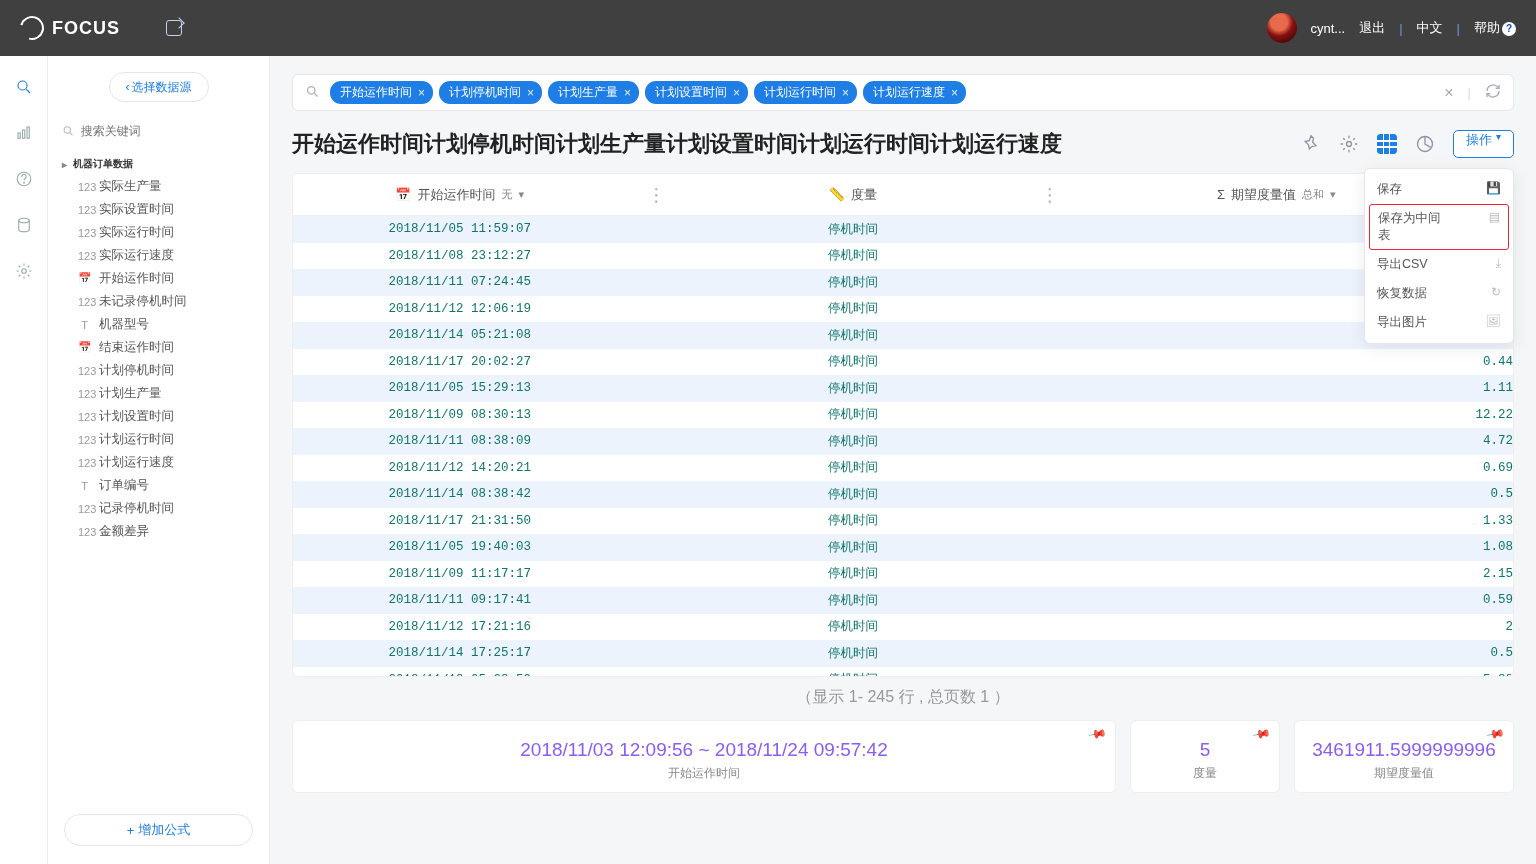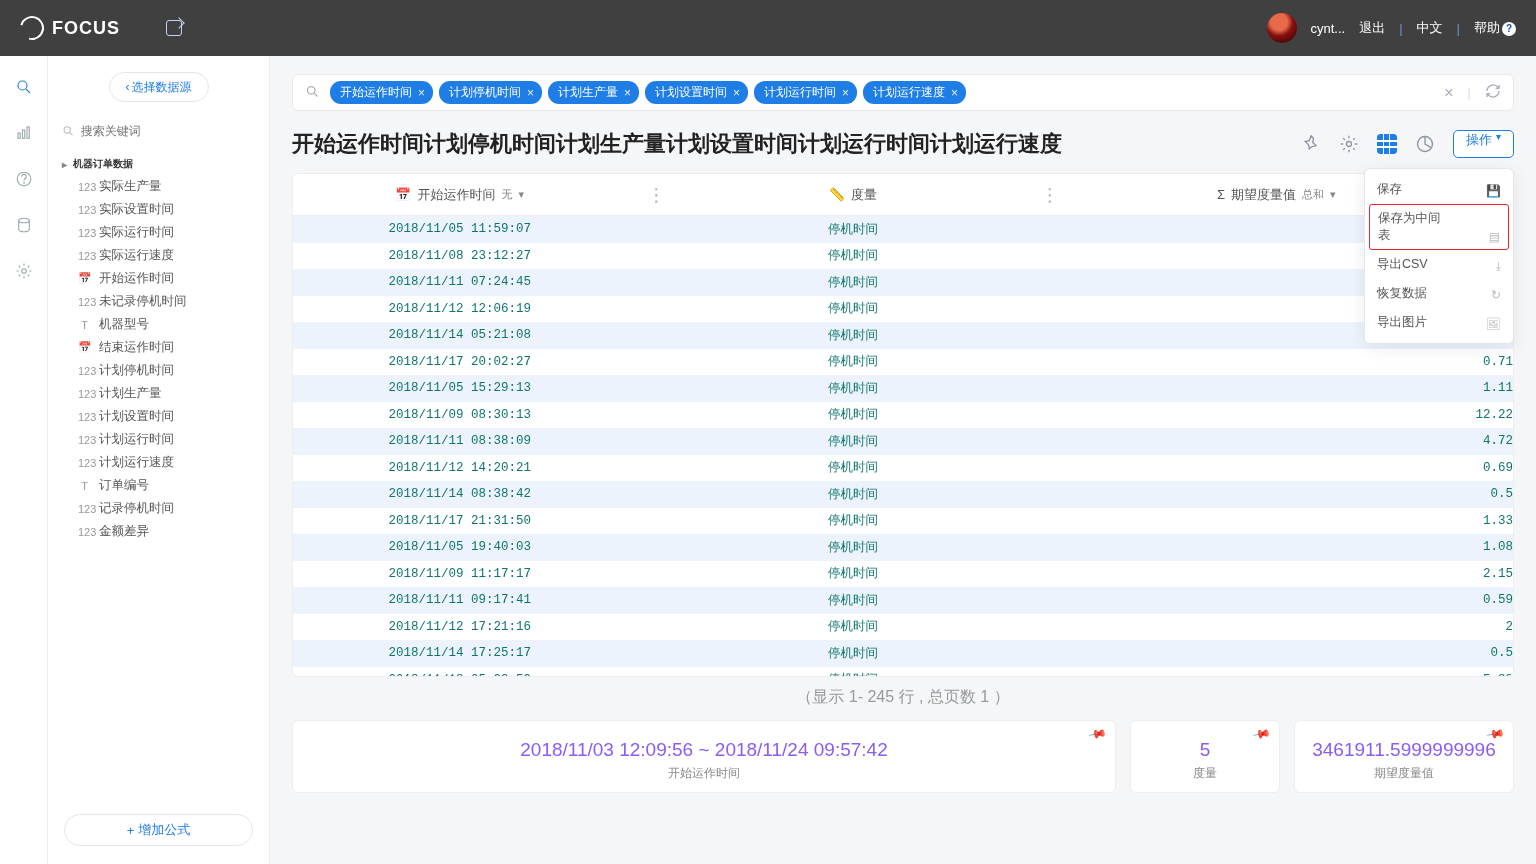--- a/index.html
+++ b/index.html
@@ -74,21 +74,21 @@
 .cards { display:flex; gap:14px; }
 .card { flex:1; background:#fff; border:1px solid #eee; border-radius:6px; position:relative; padding:18px 0 10px; text-align:center; }
 .card.small{ flex:0 0 150px; }
 .card.med{ flex:0 0 220px; }
 .pin { position:absolute; right:10px; top:6px; color:#5a6; font-size:12px; transform:rotate(35deg); }
 .card-val { font-size:19px; color:#8b5cf6; }
 .card-lbl { font-size:12px; color:#888; margin-top:4px; }
 
 
 .menu { position:absolute; right:22px; top:112px; width:150px; background:#fff; border:1px solid #e6e6e6; border-radius:6px; box-shadow:0 4px 18px rgba(0,0,0,.08); padding:6px 0; z-index:50; }
-.menu-item { display:flex; align-items:flex-end; justify-content:space-between; padding:6px 12px; font-size:12.5px; color:#555;gap:42px; }
+.menu-item { display:flex; align-items:flex-start; justify-content:space-between; padding:6px 12px; font-size:12.5px; color:#555;gap:42px; }
 .menu-item.hl { border:1.5px solid #e23; border-radius:3px; margin:0 4px; padding:5px 8px; }
 .menu-item .mi-ico { color:#bbb; font-size:12px; }
 </style>
 </head>
 <body>
 
 <div class="topbar">
   <div class="logo">
     <span class="logo-icon"></span>
     <span>FOCUS</span>
@@ -349,21 +349,21 @@
             <div></div>
             <div class="td2">停机时间</div>
             <div></div>
             <div class="td3">0.5</div>
           </div>
           <div class="trow">
             <div class="td1">2018/11/17 20:02:27</div>
             <div></div>
             <div class="td2">停机时间</div>
             <div></div>
-            <div class="td3">0.71</div>
+            <div class="td3">0.44</div>
           </div>
           <div class="trow">
             <div class="td1">2018/11/05 15:29:13</div>
             <div></div>
             <div class="td2">停机时间</div>
             <div></div>
             <div class="td3">1.11</div>
           </div>
           <div class="trow">
             <div class="td1">2018/11/09 08:30:13</div>

